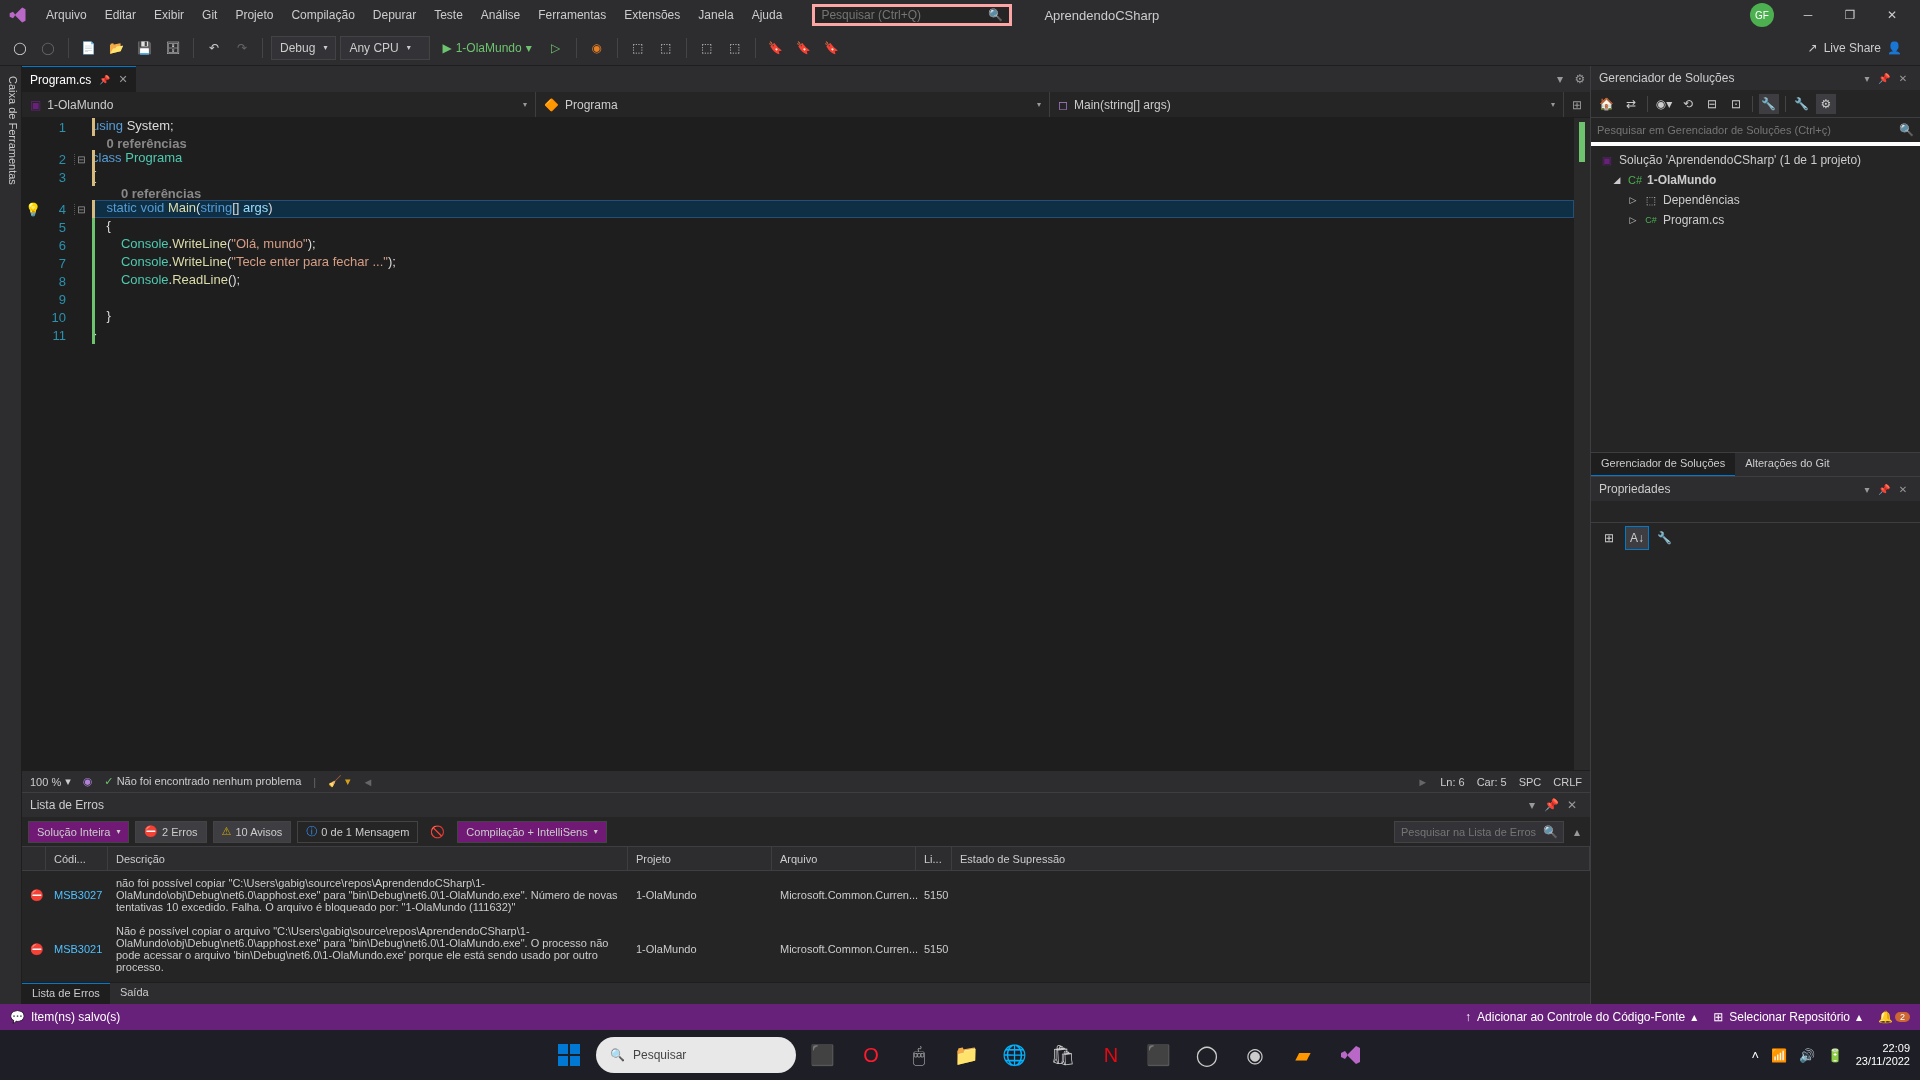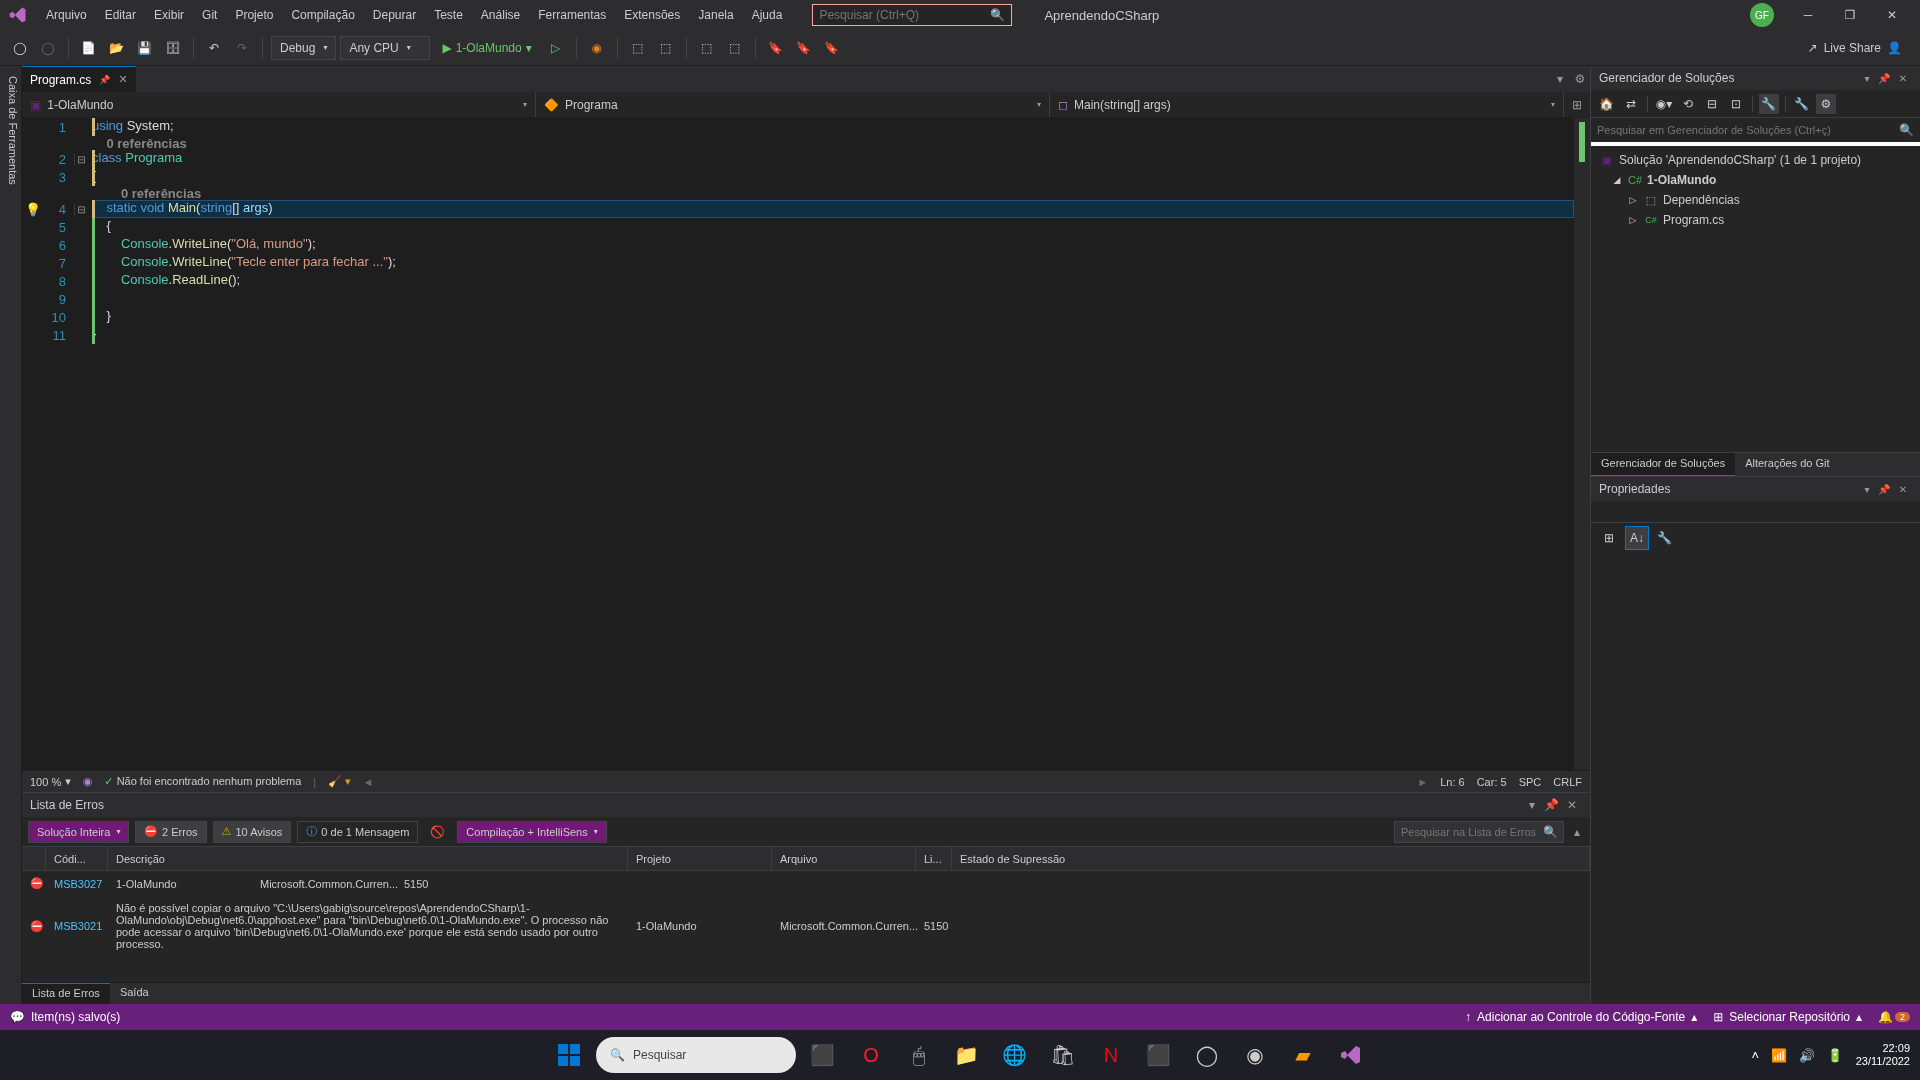--- a/index.html
+++ b/index.html
@@ -1,20 +1,20 @@
 <!DOCTYPE html>
 <html><head>
 <meta charset="utf-8">
 <style>
 * { margin: 0; padding: 0; box-sizing: border-box; font-family: 'Segoe UI', sans-serif; }
 body { background: #1e1e1e; color: #ccc; font-size: 12px; overflow: hidden; width: 1920px; height: 1080px; position: relative; }
 .menubar { height: 30px; background: #2d2d30; display: flex; align-items: center; padding: 0 8px; gap: 2px; }
 .menubar .vs-logo { width: 20px; height: 20px; margin-right: 8px; }
 .menubar .menu-item { padding: 4px 8px; color: #ccc; cursor: pointer; font-size: 12px; }
-.menubar .search-box { margin-left: 20px; width: 200px; height: 22px; background: #252526; border: 1px solid #fca5a5; display: flex; align-items: center; padding: 0 6px; }
+.menubar .search-box { margin-left: 20px; width: 200px; height: 22px; background: #252526; border: 3px solid #fca5a5; display: flex; align-items: center; padding: 0 6px; }
 .menubar .search-box input { background: transparent; border: none; color: #999; font-size: 12px; flex: 1; outline: none; }
 .menubar .project-name { margin-left: 30px; color: #ccc; font-size: 13px; }
 .menubar .spacer { flex: 1; }
 .menubar .avatar { width: 24px; height: 24px; border-radius: 50%; background: #4caf50; display: flex; align-items: center; justify-content: center; font-size: 10px; color: #fff; margin-right: 12px; }
 .menubar .win-btn { width: 40px; height: 28px; display: flex; align-items: center; justify-content: center; color: #ccc; cursor: pointer; }
 
 .toolbar { height: 36px; background: #2d2d30; border-bottom: 1px solid #1e1e1e; display: flex; align-items: center; padding: 0 8px; gap: 4px; }
 .toolbar .tb-btn { width: 24px; height: 24px; display: flex; align-items: center; justify-content: center; color: #ccc; cursor: pointer; }
 .toolbar .tb-sep { width: 1px; height: 20px; background: #444; margin: 0 4px; }
 .toolbar .tb-dropdown { height: 24px; background: #333337; border: 1px solid #434346; color: #ccc; padding: 0 8px; display: flex; align-items: center; gap: 8px; cursor: pointer; font-size: 12px; }
@@ -387,20 +387,21 @@
         <div class="col" style="width:520px">Descrição</div>
         <div class="col" style="width:144px">Projeto</div>
         <div class="col" style="width:144px">Arquivo</div>
         <div class="col" style="width:36px">Li...</div>
         <div class="col" style="flex:1">Estado de Supressão</div>
       </div>
       <div class="error-rows" id="error-rows">
           <div class="error-row">
             <div class="col error-icon-cell"><span class="ic-err">⛔</span></div>
     <div class="col col-code">MSB3027</div>
+    <div class="col col-desc">não foi possível copiar "C:\Users\gabig\source\repos\AprendendoCSharp\1-OlaMundo\obj\Debug\net6.0\apphost.exe" para "bin\Debug\net6.0\1-OlaMundo.exe". Número de novas tentativas 10 excedido. Falha. O arquivo é bloqueado por: "1-OlaMundo (111632)"</div>
     <div class="col col-proj">1-OlaMundo</div>
     <div class="col col-file">Microsoft.Common.Curren...</div>
     <div class="col col-line">5150</div>
     <div class="col col-supp"></div>
           </div>
           <div class="error-row">
             <div class="col error-icon-cell"><span class="ic-err">⛔</span></div>
     <div class="col col-code">MSB3021</div>
     <div class="col col-desc">Não é possível copiar o arquivo "C:\Users\gabig\source\repos\AprendendoCSharp\1-OlaMundo\obj\Debug\net6.0\apphost.exe" para "bin\Debug\net6.0\1-OlaMundo.exe". O processo não pode acessar o arquivo 'bin\Debug\net6.0\1-OlaMundo.exe' porque ele está sendo usado por outro processo.</div>
     <div class="col col-proj">1-OlaMundo</div>

